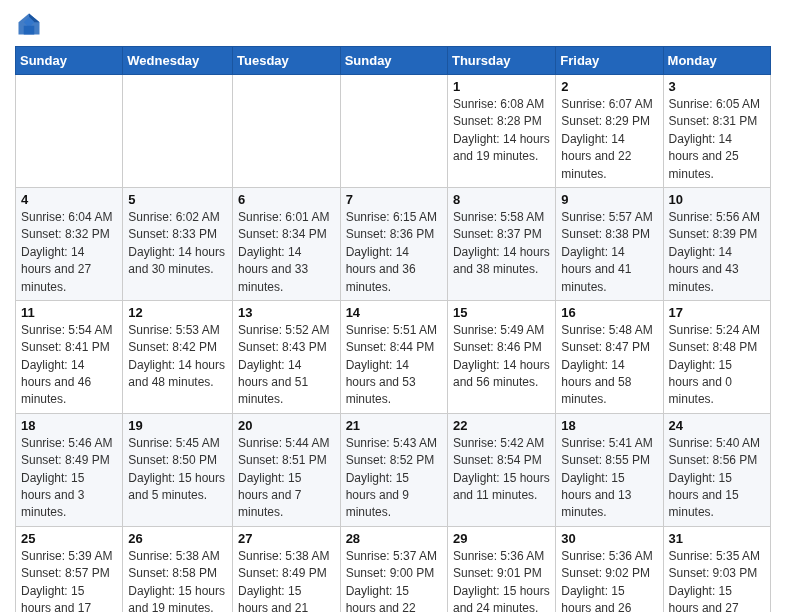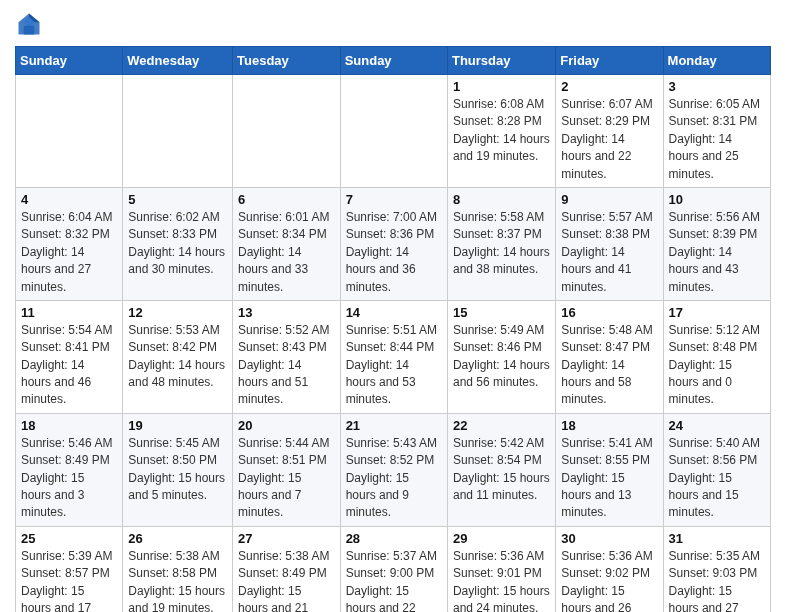--- a/index.html
+++ b/index.html
@@ -178,21 +178,21 @@
           </td>
           <td>
             <span class="day-number">6</span>
             <div class="day-info">Sunrise: 6:01 AM
 Sunset: 8:34 PM
 Daylight: 14 hours
 and 33 minutes.</div>
           </td>
           <td>
             <span class="day-number">7</span>
-            <div class="day-info">Sunrise: 7:00 AM
+            <div class="day-info">Sunrise: 6:15 AM
 Sunset: 8:36 PM
 Daylight: 14 hours
 and 36 minutes.</div>
           </td>
           <td>
             <span class="day-number">8</span>
             <div class="day-info">Sunrise: 5:58 AM
 Sunset: 8:37 PM
 Daylight: 14 hours
 and 38 minutes.</div>
@@ -250,21 +250,21 @@
           </td>
           <td>
             <span class="day-number">16</span>
             <div class="day-info">Sunrise: 5:48 AM
 Sunset: 8:47 PM
 Daylight: 14 hours
 and 58 minutes.</div>
           </td>
           <td>
             <span class="day-number">17</span>
-            <div class="day-info">Sunrise: 5:12 AM
+            <div class="day-info">Sunrise: 5:24 AM
 Sunset: 8:48 PM
 Daylight: 15 hours
 and 0 minutes.</div>
           </td>
         </tr>
         <tr>
           <td>
             <span class="day-number">18</span>
             <div class="day-info">Sunrise: 5:46 AM
 Sunset: 8:49 PM

